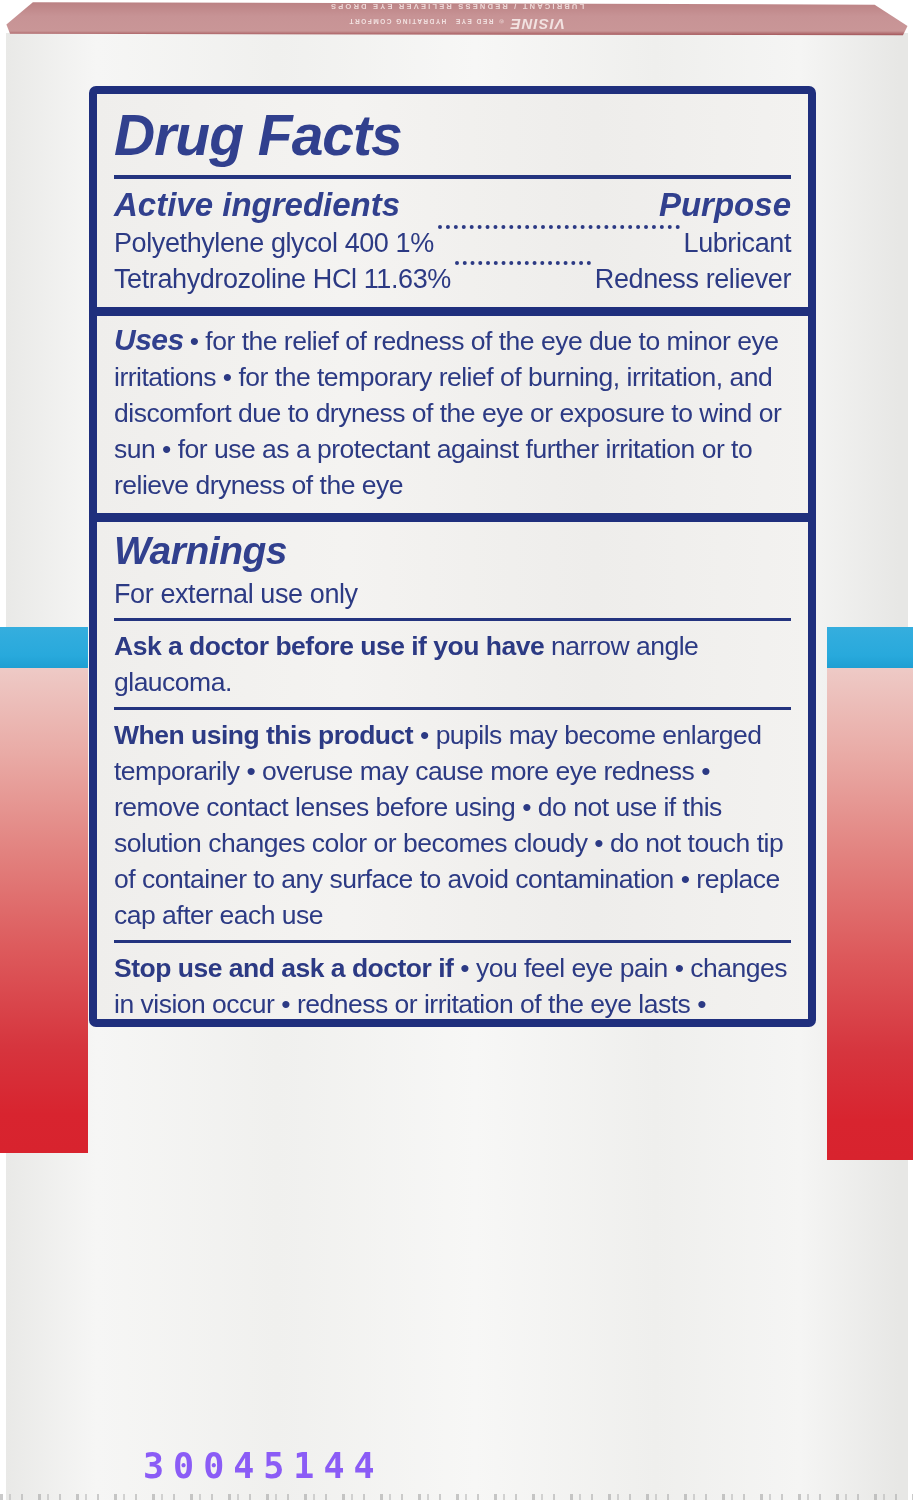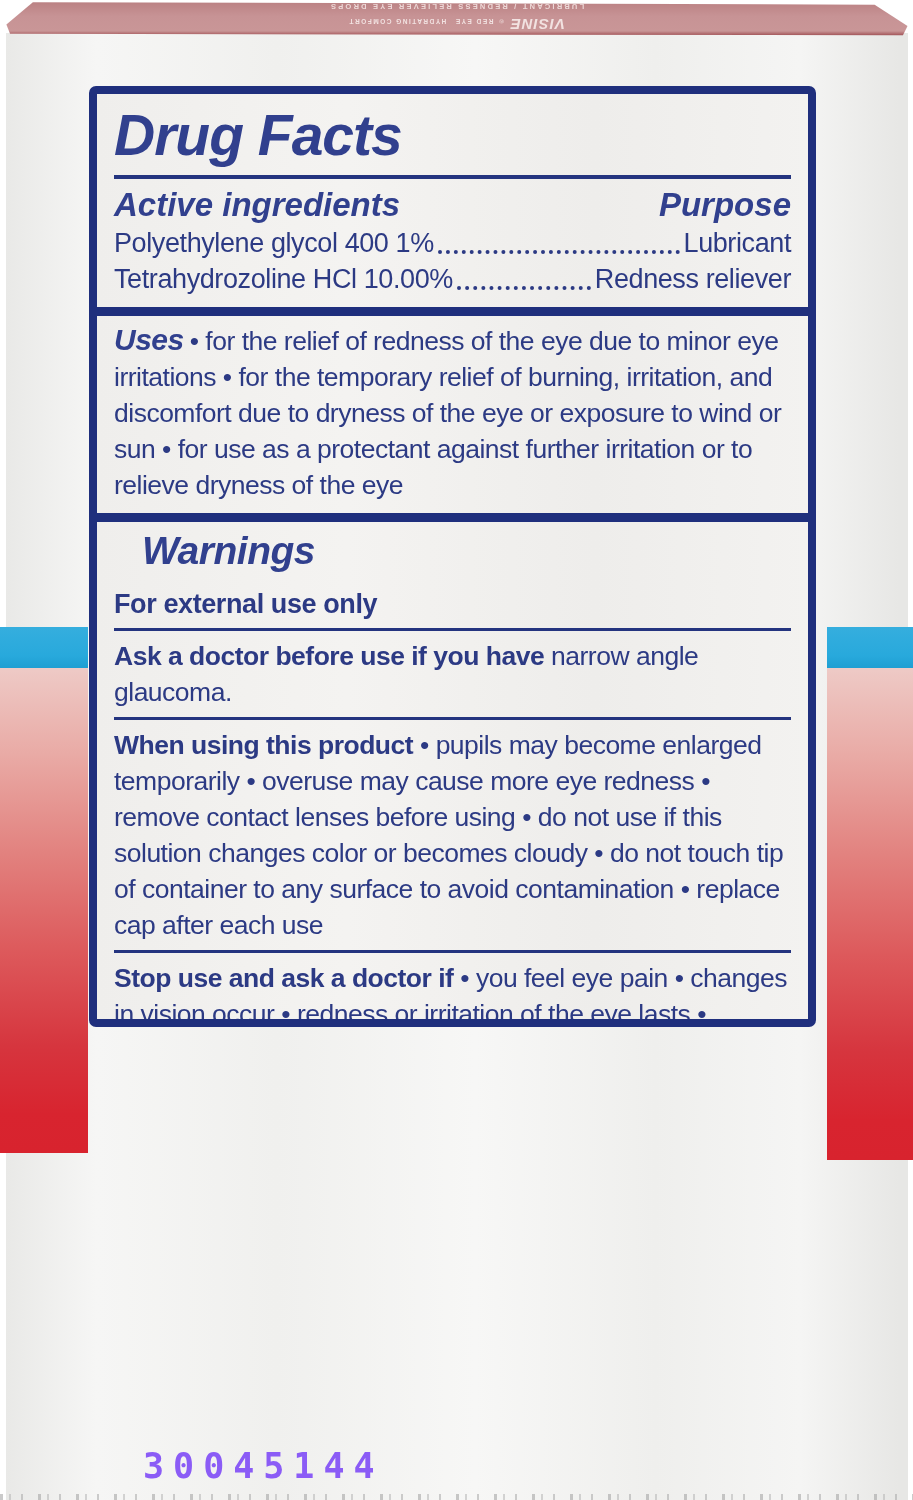--- a/index.html
+++ b/index.html
@@ -52,29 +52,29 @@
   .sec{padding:6px 17px 10px;}
   .bar{height:9px;background:#1f2f7d;}
   .thin-rule{height:3px;background:#24347f;margin:7px 0;}
   .df-title{
     font-size:57px;font-weight:bold;font-style:italic;letter-spacing:-1px;
     color:#31408e;line-height:1.12;padding-top:4px;
   }
   .title-rule{height:4px;background:#24347f;margin:7px 0 5px;}
   .ai-row{display:flex;justify-content:space-between;align-items:baseline;}
   .ai-head,.purpose-head{font-size:33px;font-weight:bold;font-style:italic;color:#31408e;line-height:1.25;}
-  .ing-row{display:flex;align-items:flex-end;font-size:27px;letter-spacing:-0.4px;line-height:36px;}
+  .ing-row{display:flex;align-items:flex-start;font-size:27px;letter-spacing:-0.4px;line-height:36px;}
   .ing-name{white-space:nowrap;}
   .ing-purpose{white-space:nowrap;}
   .leader{flex:1;border-bottom:4px dotted #2c3a84;margin:0 4px 7px;min-width:30px;}
   .body-txt{font-size:26.5px;letter-spacing:-0.5px;line-height:36px;}
   .inline-head{font-size:30px;font-weight:bold;font-style:italic;color:#31408e;letter-spacing:-0.5px;padding-right:6px;}
-  .sec-head{font-size:39px;font-weight:bold;font-style:italic;color:#31408e;letter-spacing:-0.5px;line-height:1.2;margin-left:28px;}
+  .sec-head{font-size:39px;font-weight:bold;font-style:italic;color:#31408e;letter-spacing:-0.5px;line-height:1.2;}
   .bold-lead{font-weight:bold;}
-  .ext-use{font-size:27px;font-weight:bold;letter-spacing:-0.4px;line-height:34px;margin-top:12px;}
+  .ext-use{font-size:27px;font-weight:normal;letter-spacing:-0.4px;line-height:34px;margin-top:2px;}
   .warn-para{margin:2px 0;}
   
   .code{
     position:absolute;left:99px;top:1446px;
     font-family:"DejaVu Sans Mono",monospace;font-size:35px;letter-spacing:9px;
     color:#8b5cf6;font-weight:700;margin-left:44px;
   }
   .edge-text{
     position:absolute;left:0;right:0;bottom:0;height:6px;opacity:.55;
     background:
@@ -117,21 +117,21 @@
     <div class="ai-row">
       <span class="ai-head">Active ingredients</span>
       <span class="purpose-head">Purpose</span>
     </div>
     <div class="ing-row">
       <span class="ing-name">Polyethylene glycol 400 1%</span>
       <span class="leader"></span>
       <span class="ing-purpose">Lubricant</span>
     </div>
     <div class="ing-row">
-      <span class="ing-name">Tetrahydrozoline HCl 10.00%</span>
+      <span class="ing-name">Tetrahydrozoline HCl 11.63%</span>
       <span class="leader"></span>
       <span class="ing-purpose">Redness reliever</span>
     </div>
   </div>
 
   <div class="bar"></div>
 
   <div class="sec">
     <div class="body-txt"><span class="inline-head">Uses</span><span>• for the relief of redness of the eye due to minor eye irritations • for the temporary relief of burning, irritation, and discomfort due to dryness of the eye or exposure to wind or sun • for use as a protectant against further irritation or to relieve dryness of the eye</span></div>
   </div>

